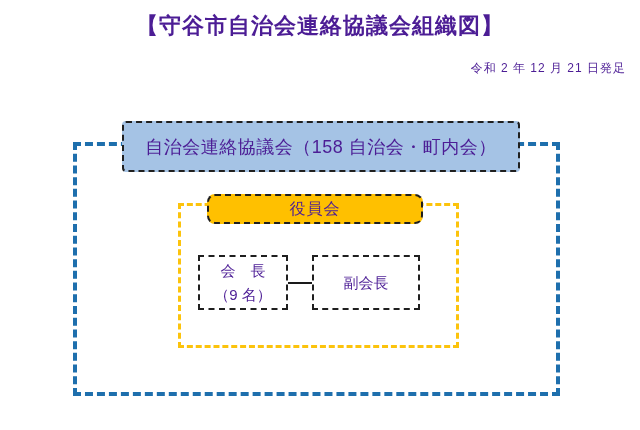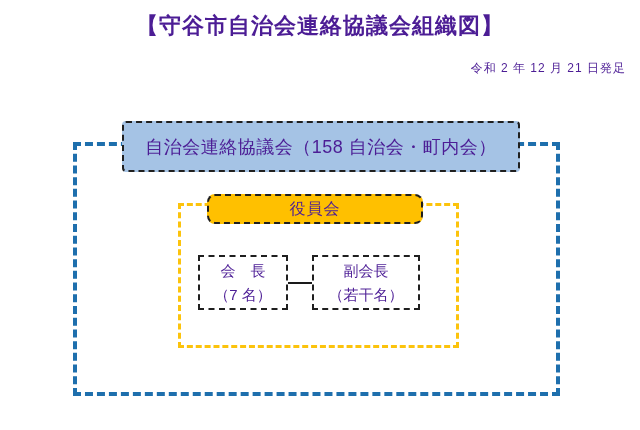--- a/index.html
+++ b/index.html
@@ -147,23 +147,22 @@
   </div>
 
   <div class="board-boundary"></div>
 
   <div class="board-box">
     <span>役員会</span>
   </div>
 
   <div class="member-box member-box--chairman">
     <span>会　長</span>
-    <span>（7 名）</span>
+    <span>（9 名）</span>
   </div>
 
   <div class="connector-line"></div>
 
   <div class="member-box member-box--vice">
     <span>副会長</span>
-    <span>（若干名）</span>
   </div>
 
 </div>
 
 </body></html>

